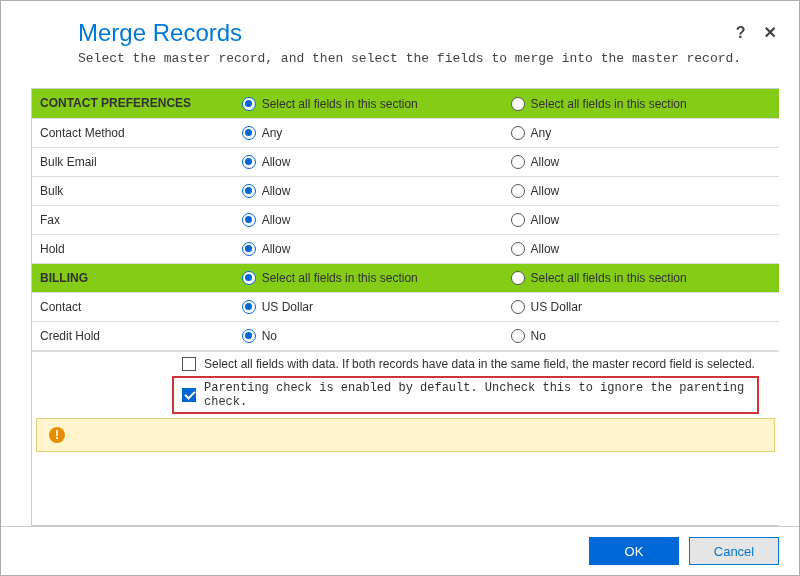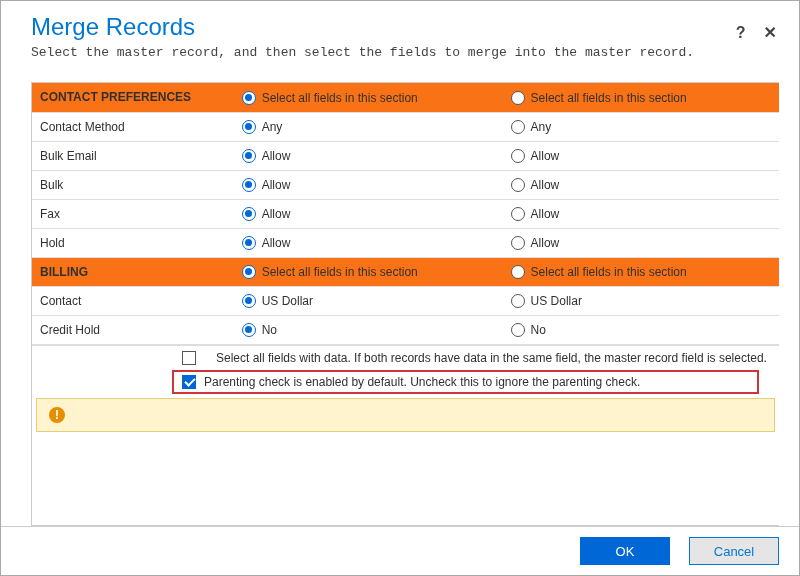--- a/index.html
+++ b/index.html
@@ -12,22 +12,23 @@
   }
   .dialog {
     width: 800px;
     height: 576px;
     border: 1px solid #aaa;
     display: flex;
     flex-direction: column;
     box-shadow: 0 2px 8px rgba(0,0,0,0.15);
   }
   .header {
-    padding: 12px 30px 8px 30px;
+    padding: 18px 30px 8px 30px;
     position: relative;
+    margin-left: 47px;
   }
   .title {
     color: #0078D4;
     font-size: 24px;
     font-weight: 300;
     margin: 0 0 4px 0;
   }
   .subtitle {
     color: #444;
     font-size: 13px;
@@ -71,21 +72,21 @@
     border-bottom: 1px solid #ddd;
     padding: 6px 8px;
     font-size: 12px;
     vertical-align: middle;
     height: 29px;
   }
   .col-label { width: 27%; }
   .col-a { width: 36%; }
   .col-b { width: 37%; }
   tr.section-row td {
-    background: #f97316;
+    background: #84cc16;
     font-weight: 600;
     margin-left: 24px;
   }
   tr.section-row .col-label { text-transform: uppercase; }
   tr.section-row .sec-text { font-weight: 400; }
   .radio {
     display: inline-block;
     width: 14px;
     height: 14px;
     border: 1px solid #555;
@@ -108,30 +109,31 @@
   }
   .val-text { vertical-align: middle; }
   .below-table {
     border-top: 1px solid #ddd;
   }
   .opt-row {
     padding: 5px 8px 5px 150px;
     font-size: 12px;
     display: flex;
     align-items: center;
-    gap: 20px;
+    gap: 8px;
   }
   .red-box {
     border: 2px solid #d13438;
     margin: 0 20px 4px 140px;
     padding: 3px 8px;
     font-size: 12px;
     display: flex;
     align-items: center;
     gap: 8px;
+    font-family: Liberation Mono, monospace;
   }
   .checkbox {
     display: inline-block;
     width: 14px; height: 14px;
     border: 1px solid #555;
     background: #fff;
     position: relative;
     flex-shrink: 0;
   }
   .checkbox.checked {
@@ -167,21 +169,21 @@
     justify-content: center;
     font-weight: bold;
     font-size: 12px;
     flex-shrink: 0;
   }
   .footer {
     border-top: 1px solid #ccc;
     padding: 10px 20px;
     display: flex;
     justify-content: flex-end;
-    gap: 19px;
+    gap: 10px;
   }
   .btn {
     min-width: 90px;
     height: 28px;
     font-size: 13px;
     border: 1px solid #0078D4;
     background: #e5e5e5;
     color: #0078D4;
     cursor: pointer;
   }

